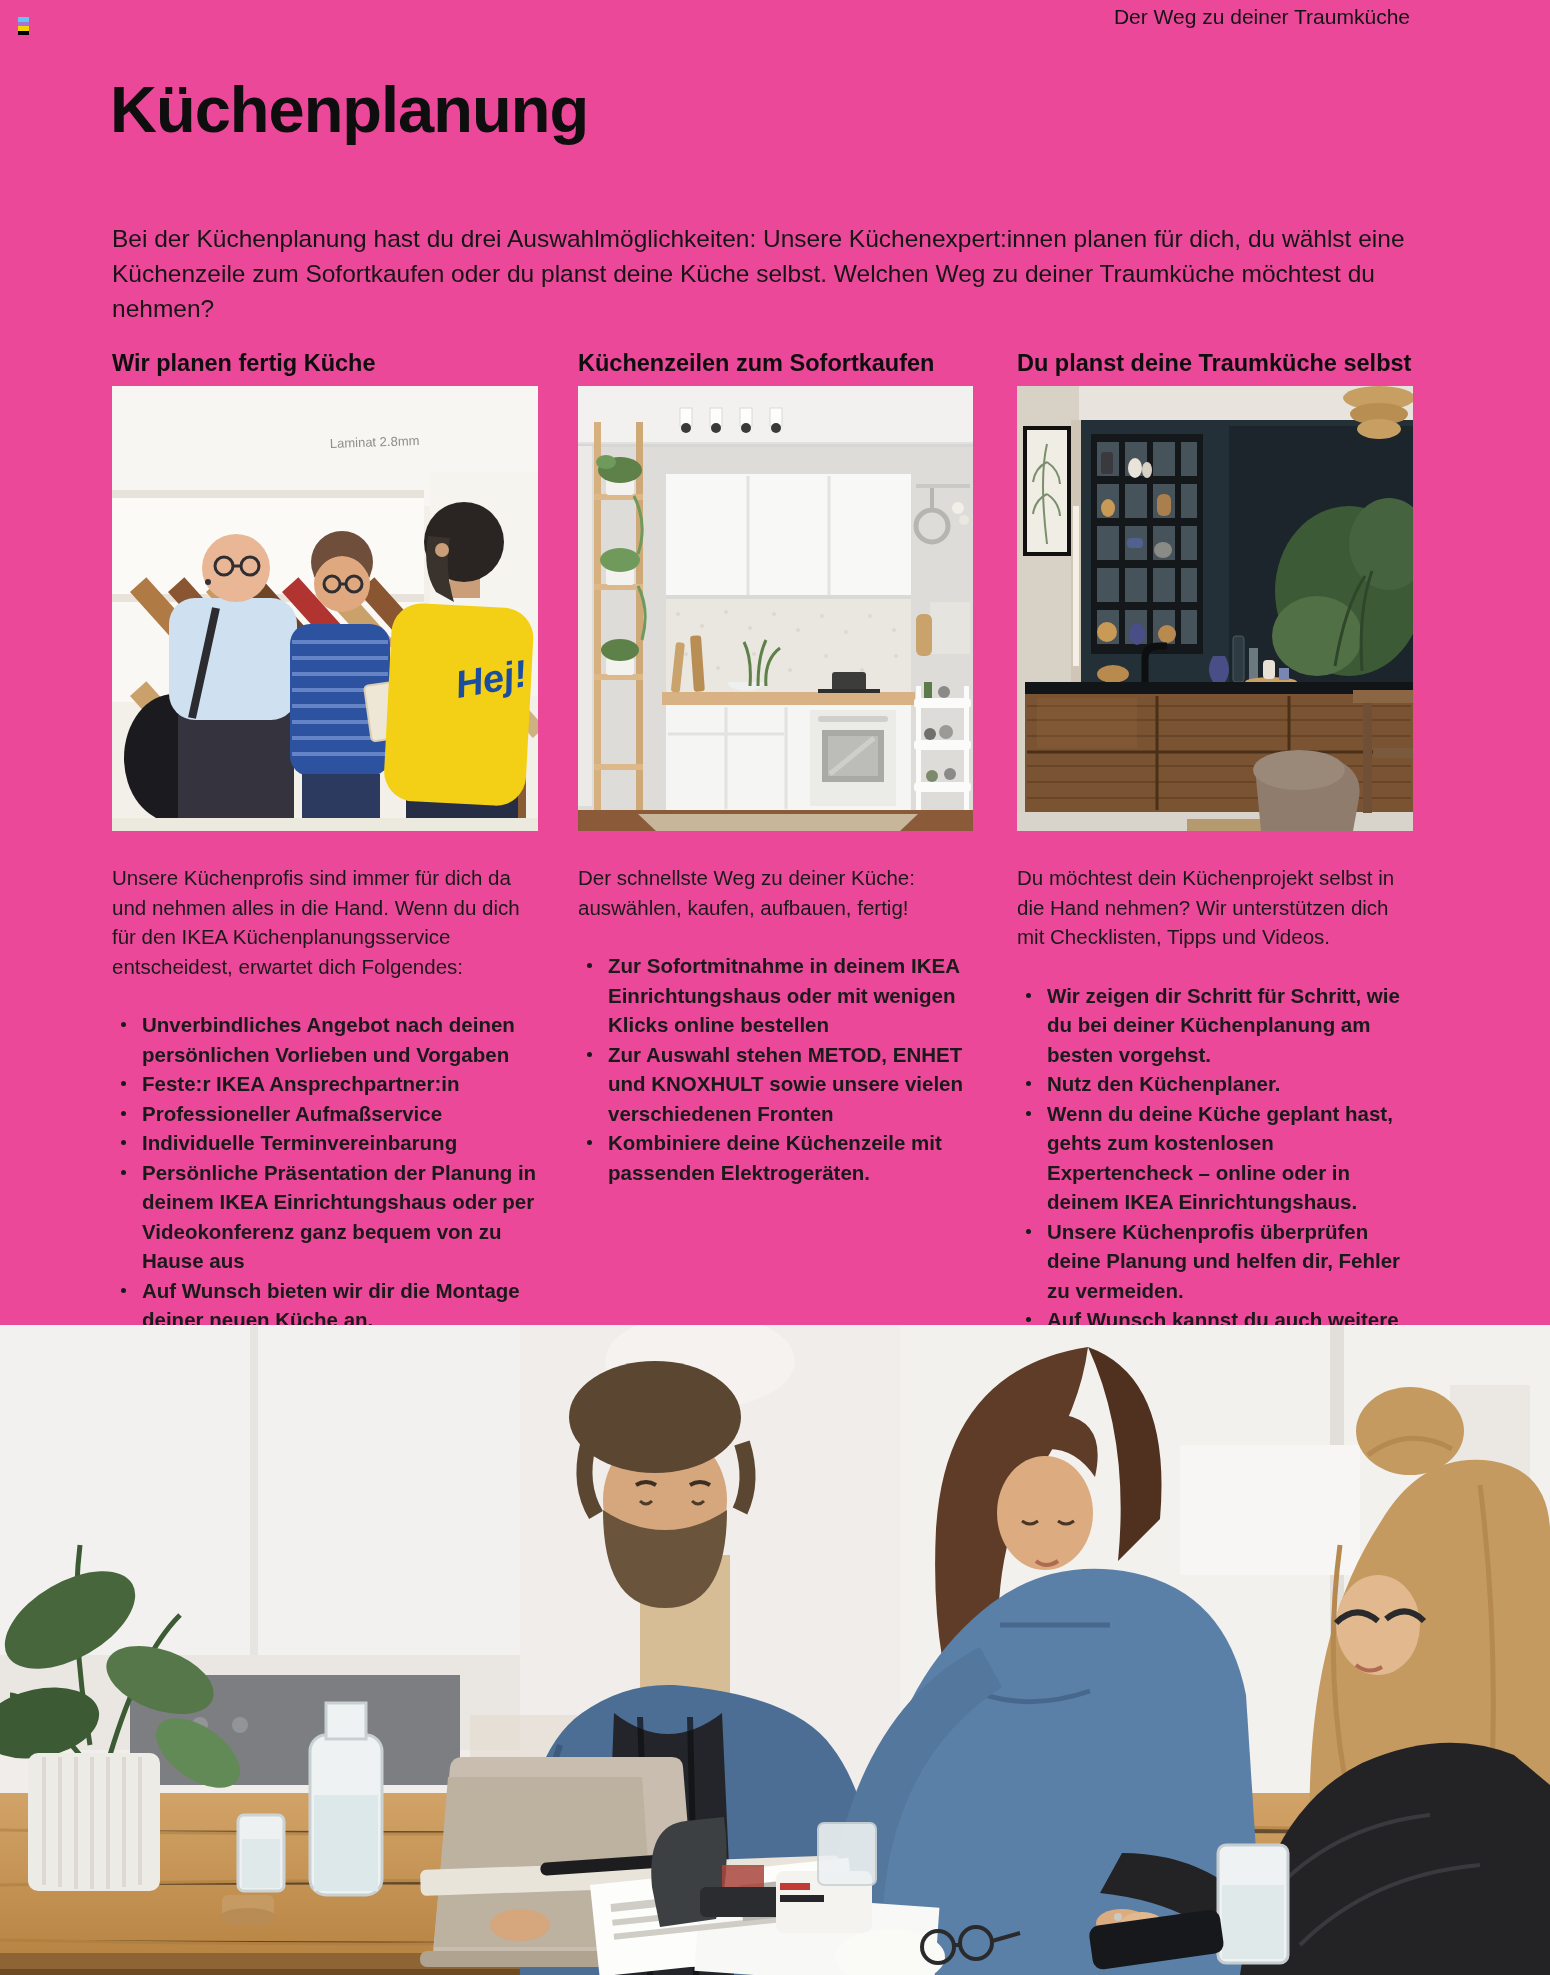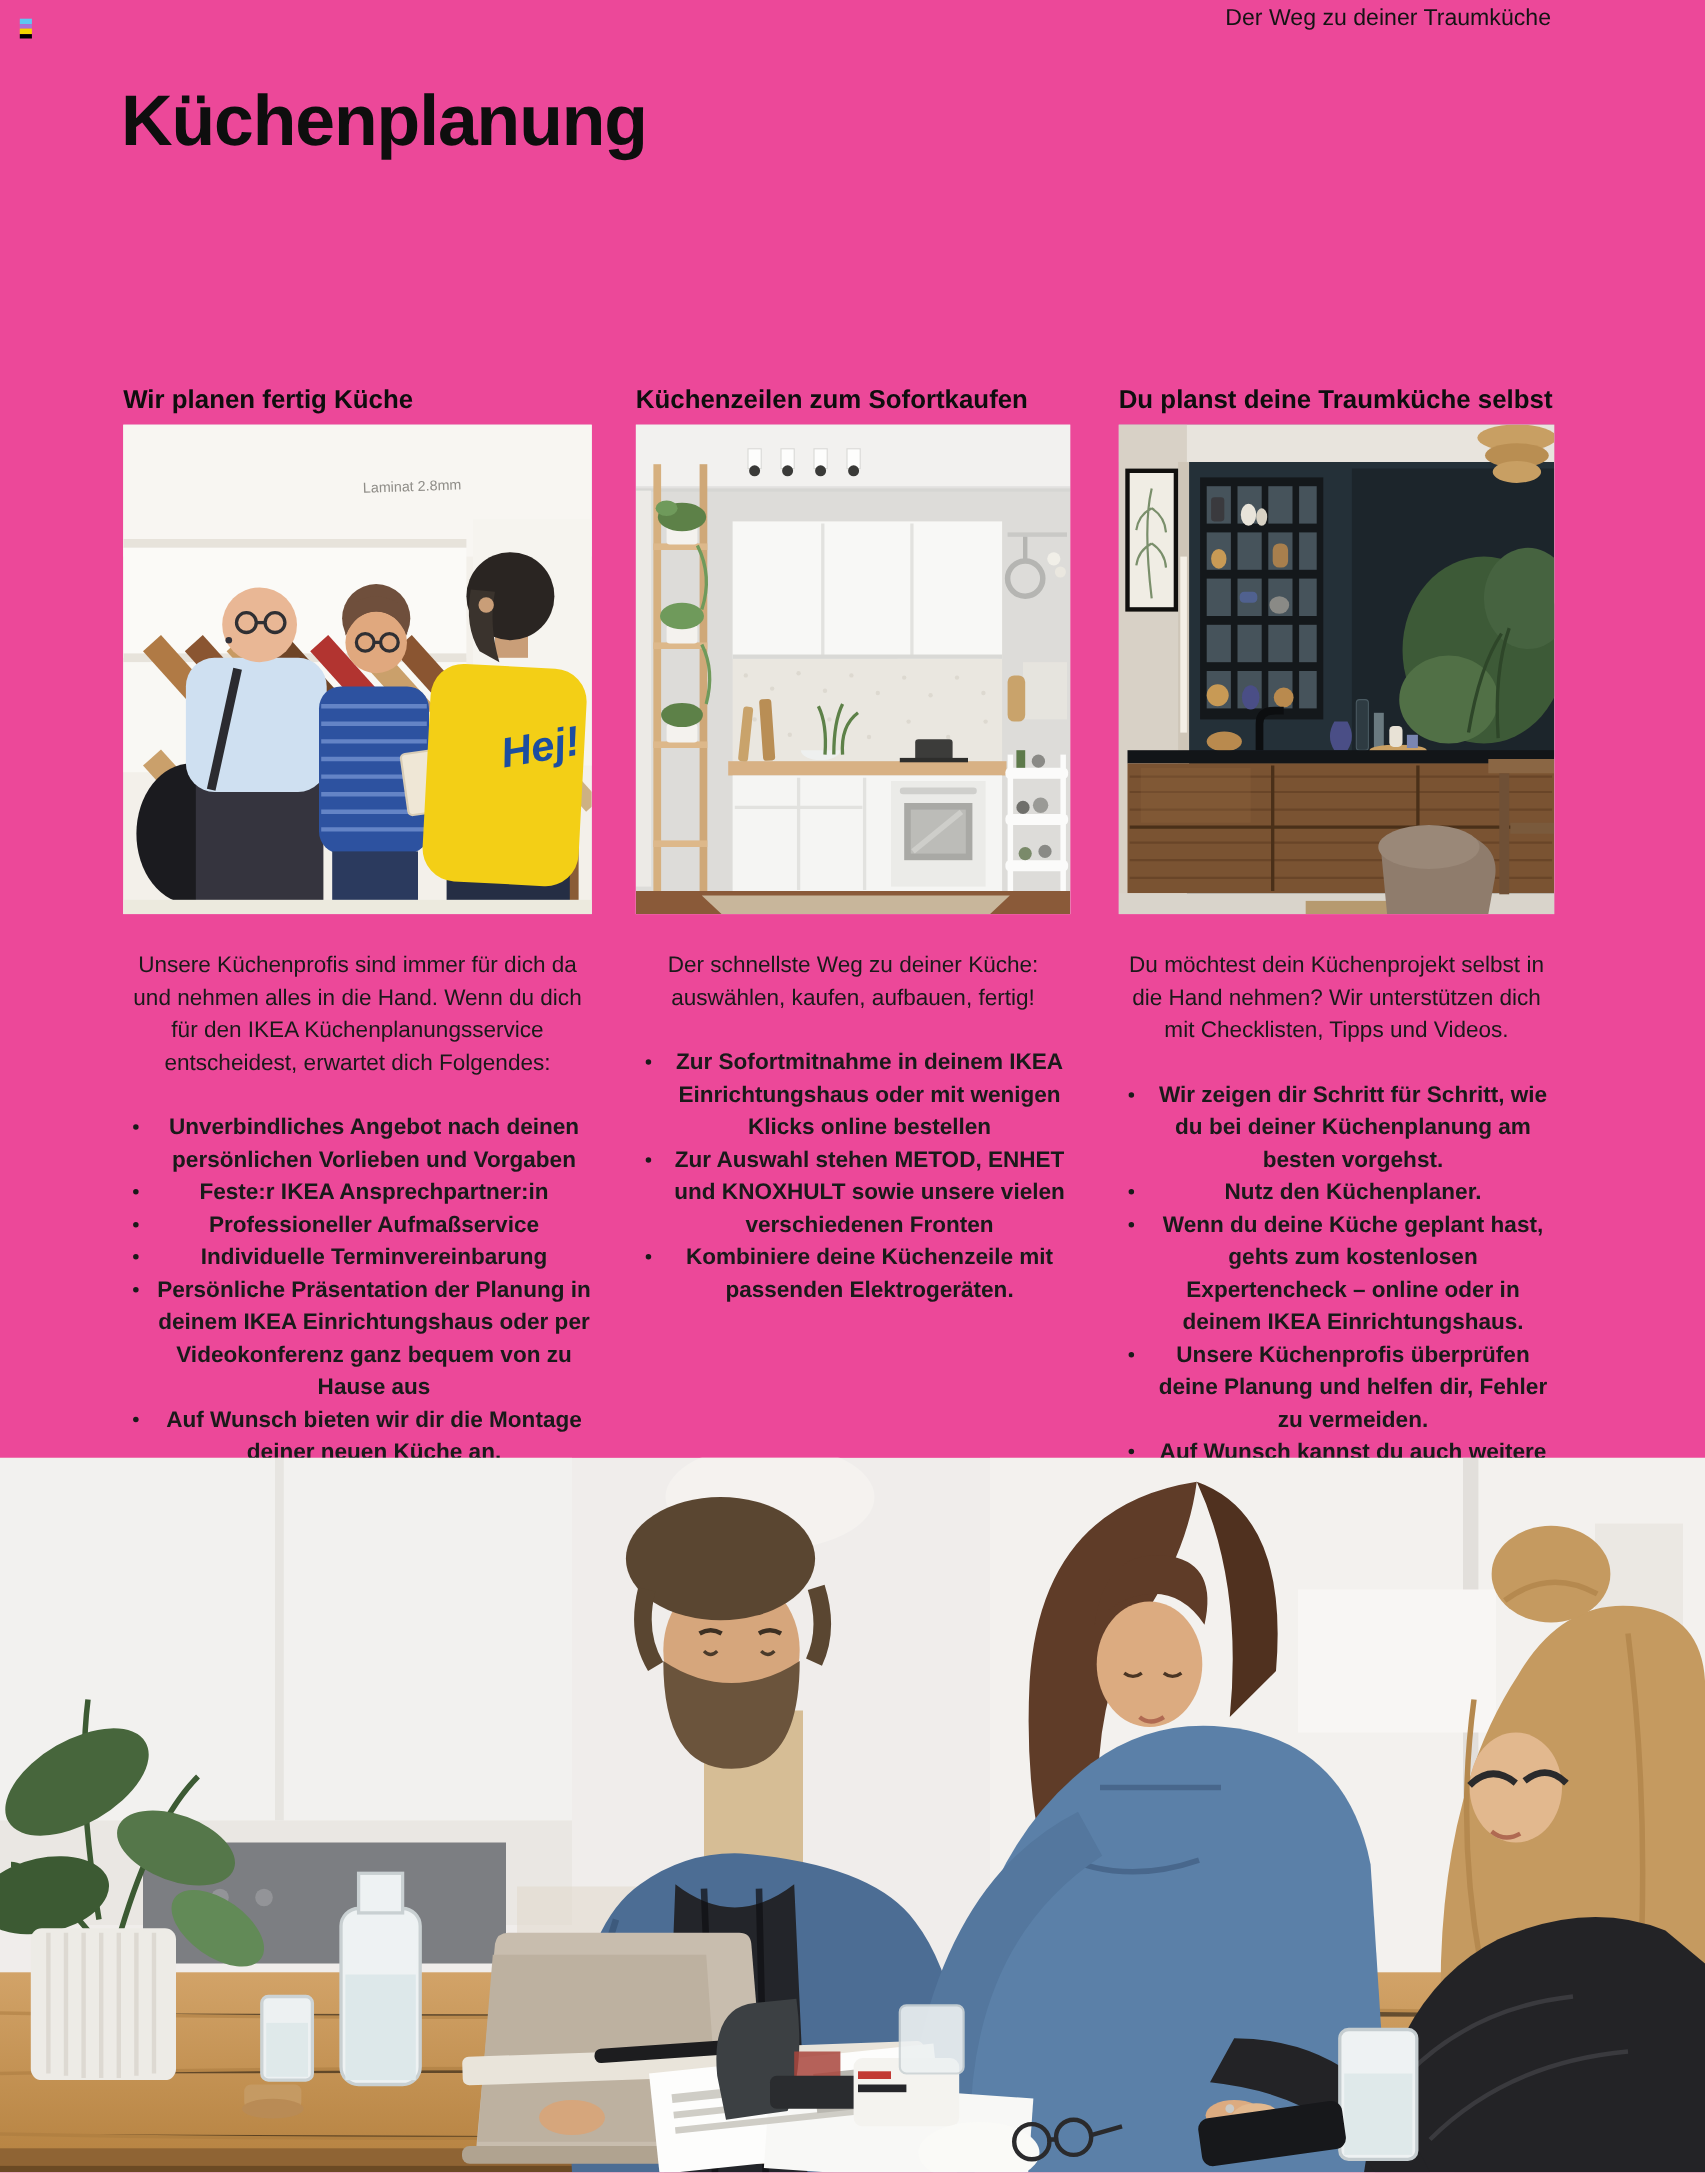--- a/index.html
+++ b/index.html
@@ -14,21 +14,21 @@
   .page-header { position:absolute; top:2px; right:140px; font-size:21px; line-height:30px; color:#141414; }
   .page-title { position:absolute; left:110px; top:72px; font-size:65px; font-weight:700; letter-spacing:-1px; color:#0e0e0e; }
   .page-intro { position:absolute; left:112px; top:221px; width:1298px; font-size:24.5px; line-height:35px; color:#151515; }
   .col { position:absolute; top:350px; }
   .col-1 { left:112px; width:426px; }
   .col-2 { left:578px; width:395px; }
   .col-3 { left:1017px; width:396px; }
   .col h2 { font-size:23.5px; font-weight:700; line-height:27px; margin-bottom:9px; color:#0e0e0e; }
   .photo { width:100%; height:445px; overflow:hidden; background:#eee; }
   .photo svg { display:block; width:100%; height:100%; }
-  .coltext { margin-top:32px;text-align:center; }
+  .coltext { margin-top:32px; }
   .coltext p { font-size:20.5px; line-height:29.5px; color:#1a1a1a; }
   .coltext ul { list-style:none; margin-top:29px;font-weight:bold; }
   .coltext li { position:relative; padding-left:30px; font-size:20.5px; line-height:29.5px; color:#1a1a1a; }
   .coltext li::before { content:""; position:absolute; left:9px; top:12px; width:5px; height:5px; border-radius:50%; background:#1a1a1a; }
   .hero { position:absolute; left:0; top:1325px; width:1550px; height:650px; overflow:hidden; }
   .hero svg { display:block; width:100%; height:100%; }
 </style>
 </head>
 <body>
 
@@ -38,20 +38,21 @@
     <span style="background: rgb(94, 200, 242);"></span>
       <span style="background: rgb(166, 115, 217);"></span>
       <span style="background: rgb(242, 213, 0);"></span>
       <span style="background: rgb(0, 0, 0);"></span>
   </div>
 
   <div class="page-header">Der Weg zu deiner Traumküche</div>
 
   <h1 class="page-title">Küchenplanung</h1>
 
+  <p class="page-intro">Bei der Küchenplanung hast du drei Auswahlmöglichkeiten: Unsere Küchenexpert:innen planen für dich, du wählst eine Küchenzeile zum Sofortkaufen oder du planst deine Küche selbst. Welchen Weg zu deiner Traumküche möchtest du nehmen?</p>
 
   <section class="col col-1">
     <h2>Wir planen fertig Küche</h2>
     <div class="photo">
       <svg viewBox="0 0 426 445">
         <rect width="426" height="445" fill="#f3f0ea"></rect>
         <rect width="426" height="120" fill="#f8f6f2"></rect>
         <rect x="0" y="104" width="312" height="8" fill="#e7e3db"></rect>
         <rect x="0" y="112" width="312" height="100" fill="#fbfaf7"></rect>
         <rect x="0" y="208" width="312" height="8" fill="#e7e3db"></rect>

